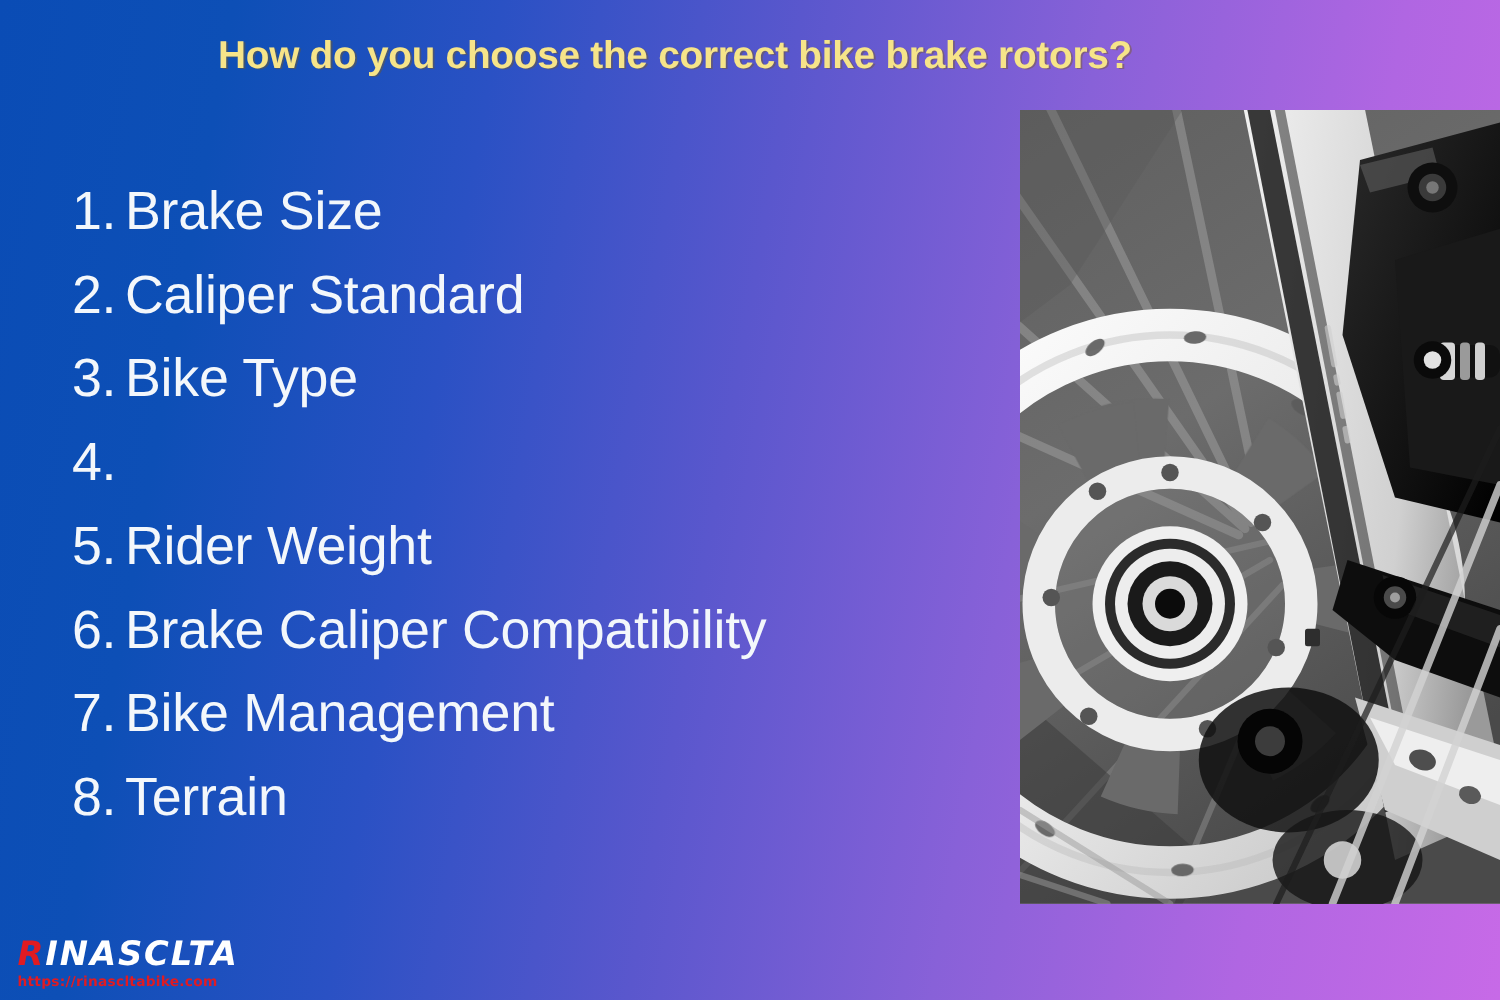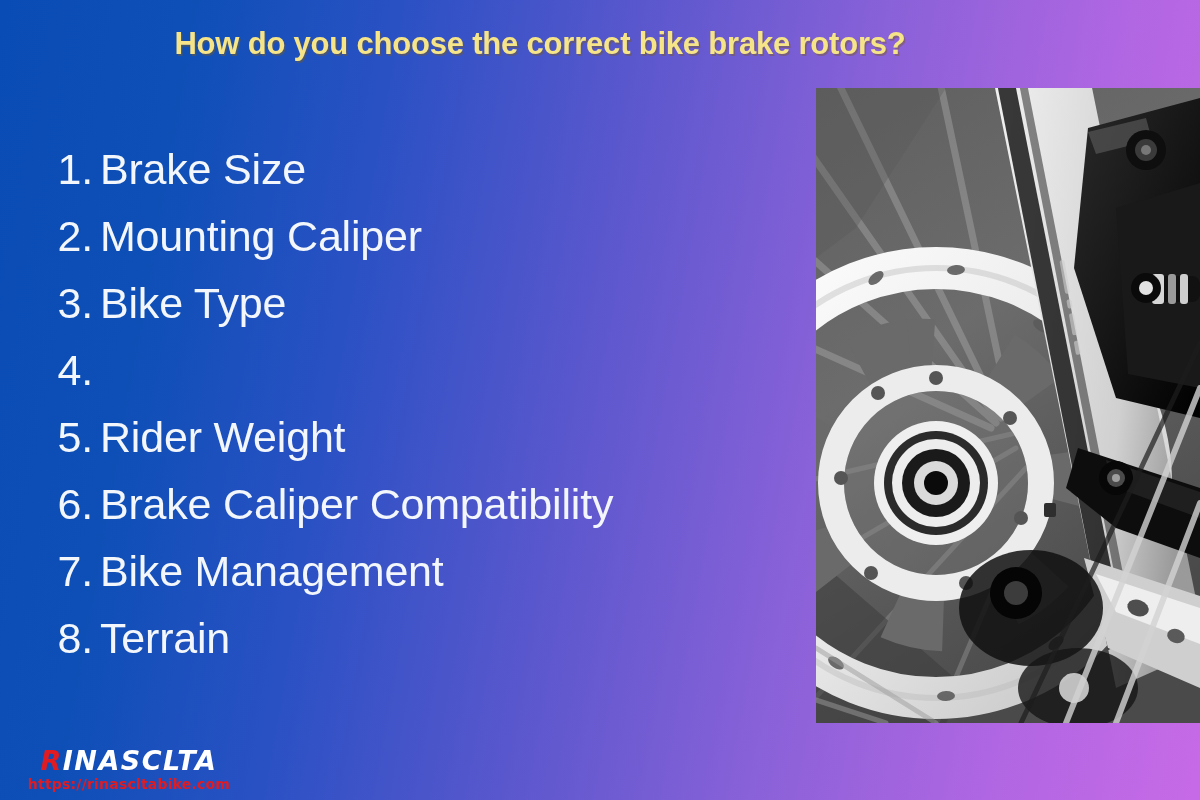--- a/index.html
+++ b/index.html
@@ -87,58 +87,57 @@
     width: 384px;
     height: 635px;
   }
 
   
   #logo {
     position: absolute;
     left: 14px;
     bottom: 8px;
     width: 230px;
-    text-align: center;
   }
   #wordmark {
     font-size: 27px;
     font-weight: bold;
     font-style: italic;
     letter-spacing: 1.5px;
     line-height: 1.0;
     color: #ffffff;
     font-family: "DejaVu Sans", sans-serif;
   }
   #wordmark .r-red {
     color: #e01b22;
   }
   #logo-url {
     margin-top: 2px;
-    font-size: 14px;
+    font-size: 11px;
     font-weight: bold;
     color: #e01b22;
     letter-spacing: 0.2px;
     font-family: "DejaVu Sans", sans-serif;
   }
 </style>
 </head>
 <body>
 
 <div id="poster">
 
   <div id="title">How do you choose the correct bike brake rotors?</div>
 
   <div id="list">
     <div class="row">
       <span class="num">1.</span>
       <span class="label">Brake Size</span>
     </div>
     <div class="row">
       <span class="num">2.</span>
-      <span class="label">Mounting Caliper</span>
+      <span class="label">Caliper Standard</span>
     </div>
     <div class="row">
       <span class="num">3.</span>
       <span class="label">Bike Type</span>
     </div>
     <div class="row">
       <span class="num">4.</span>
     </div>
     <div class="row">
       <span class="num">5.</span>

